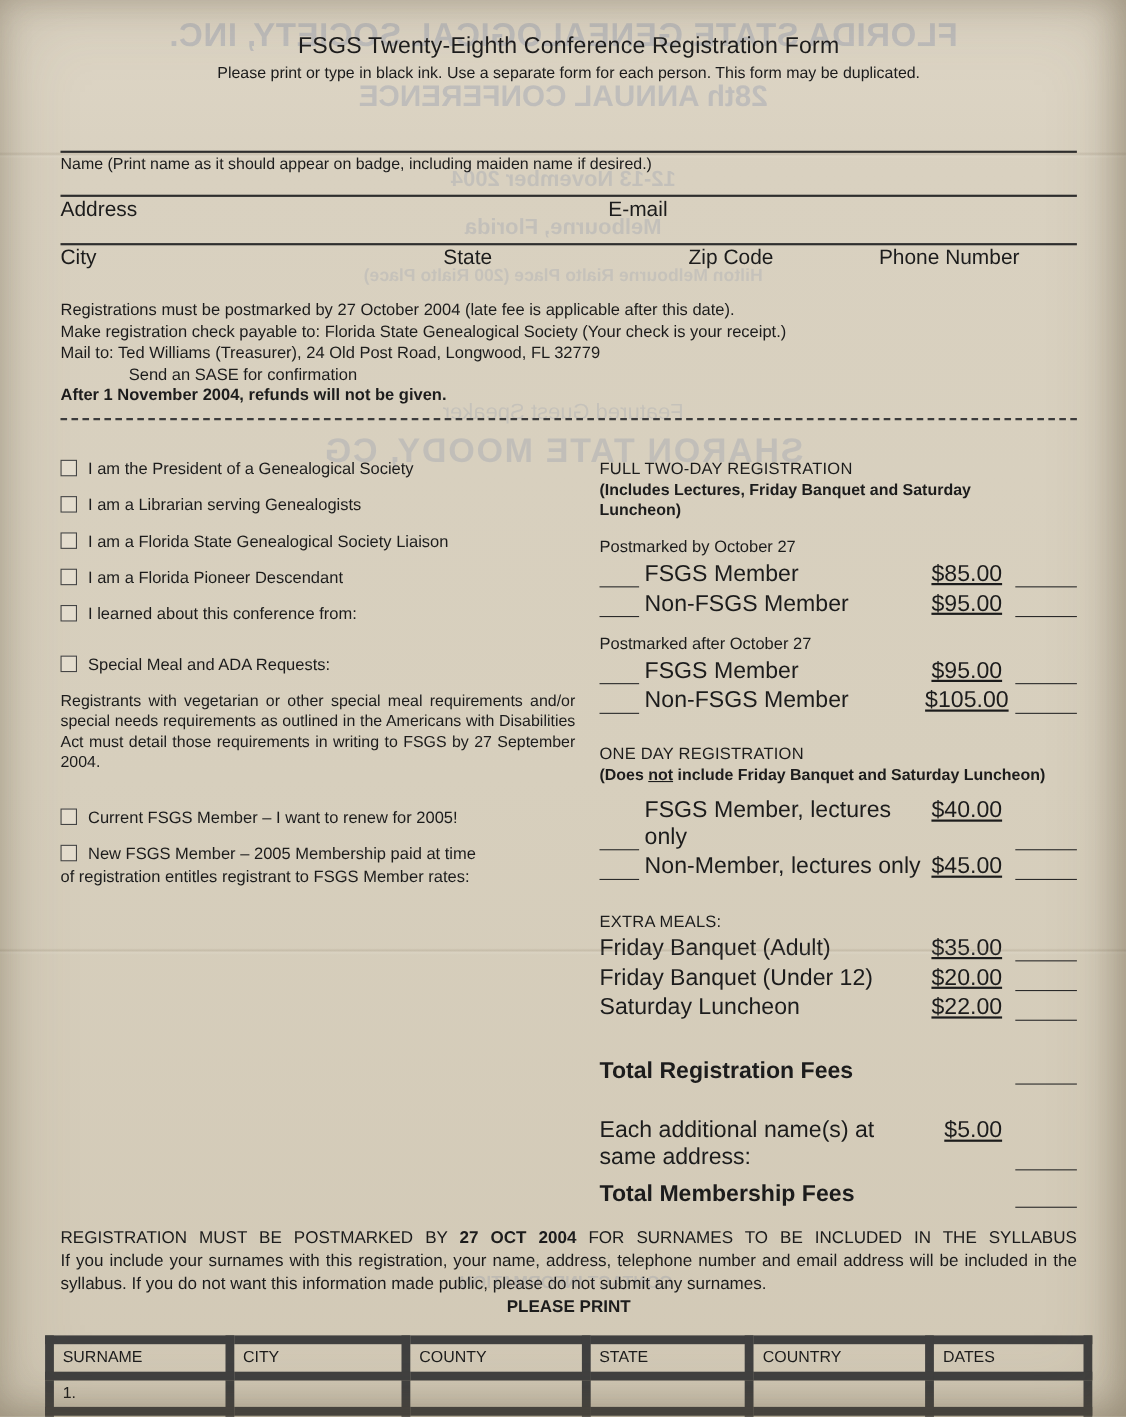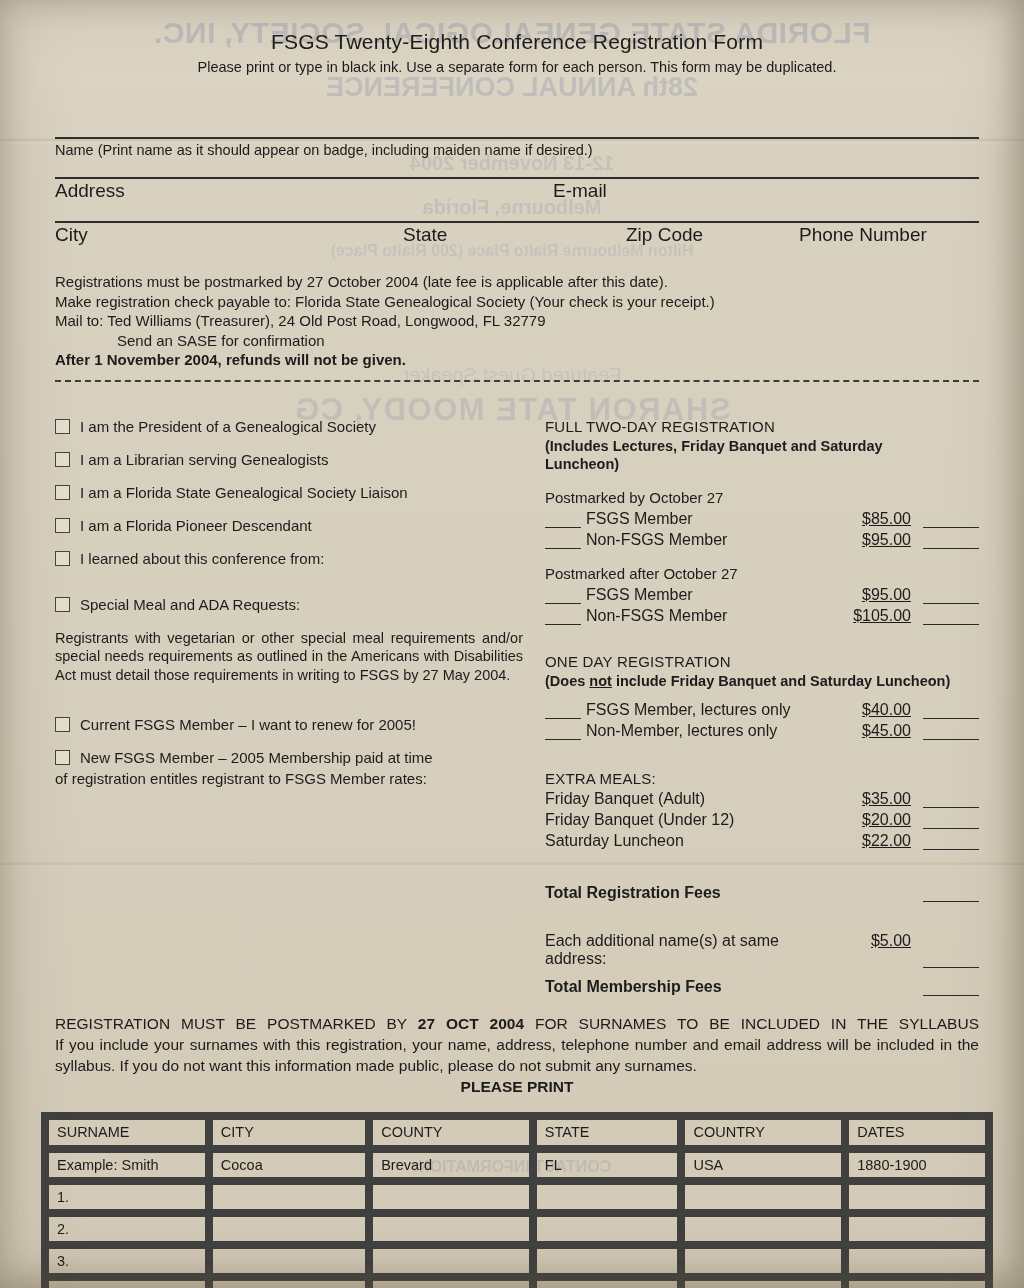--- a/index.html
+++ b/index.html
@@ -73,21 +73,21 @@
   .reg-sub { font-weight: bold; font-size: 14.5px; width: 410px; line-height: 18px; margin: 2px 0 16px; }
   .post-label { margin-bottom: 4px; }
   .group-after { margin-top: 16px; }
   .oneday { margin-top: 28px; }
   .oneday-sub { font-weight: bold; font-size: 14.5px; margin: 3px 0 12px; }
   .extra { margin-top: 30px; margin-bottom: 3px; }
   .total-reg { margin-top: 34px; }
   .membership { margin-top: 30px; }
   .total-mem { margin-top: 10px; }
 
-  .fee { display: flex; align-items: baseline; margin-bottom: 3px; font-size: 16px; }
+  .fee { display: flex; align-items: baseline; margin-bottom: 3px; font-size: 21px; }
   .fee .lead { width: 36px; border-bottom: 1.6px solid #2a2a2a; height: 13px; margin-right: 5px; align-self: flex-end; }
   .fee .lbl { flex: 1; }
   .fee .price { width: 70px; text-align: right; text-decoration: underline; }
   .fee .tail { width: 56px; border-bottom: 1.6px solid #2a2a2a; height: 13px; margin-left: 12px; align-self: flex-end; }
 
   .syllabus { margin-top: 14px; font-size: 15.5px; }
   .syl-head { text-align: justify; text-align-last: justify; line-height: 21px; }
   .syl-body { text-align: justify; line-height: 21px; margin-top: 0; }
   .please-print { text-align: center; font-weight: bold; margin-top: 2px; font-size: 15.5px; }
 
@@ -160,21 +160,21 @@
         <div class="cb-row">
           <span class="cb"></span><span>I am a Florida Pioneer Descendant</span>
         </div>
         <div class="cb-row">
           <span class="cb"></span><span>I learned about this conference from:</span>
         </div>
 
         <div class="cb-row special">
           <span class="cb"></span><span>Special Meal and ADA Requests:</span>
         </div>
-        <div class="special-body">Registrants with vegetarian or other special meal requirements and/or special needs requirements as outlined in the Americans with Disabilities Act must detail those requirements in writing to FSGS by 27 May 2004.</div>
+        <div class="special-body">Registrants with vegetarian or other special meal requirements and/or special needs requirements as outlined in the Americans with Disabilities Act must detail those requirements in writing to FSGS by 27 September 2004.</div>
 
         <div class="cb-row renew">
           <span class="cb"></span><span>Current FSGS Member – I want to renew for 2005!</span>
         </div>
         <div class="cb-row newmem">
           <span class="cb"></span><span>New FSGS Member – 2005 Membership paid at time</span>
         </div>
         <div class="newmem2">of registration entitles registrant to FSGS Member rates:</div>
       </div>
 
@@ -281,28 +281,20 @@
           <th>SURNAME</th>
           <th>CITY</th>
           <th>COUNTY</th>
           <th>STATE</th>
           <th>COUNTRY</th>
           <th>DATES</th>
         </tr>
       </thead>
       <tbody>
         <tr>
-          <td>Example: Smith</td>
-          <td>Cocoa</td>
-          <td>Brevard</td>
-          <td>FL</td>
-          <td>USA</td>
-          <td>1880-1900</td>
-        </tr>
-        <tr>
           <td>1.</td>
           <td></td>
             <td></td>
           <td></td>
             <td></td>
           <td></td>
         </tr>
         <tr>
           <td>2.</td>
           <td></td>

